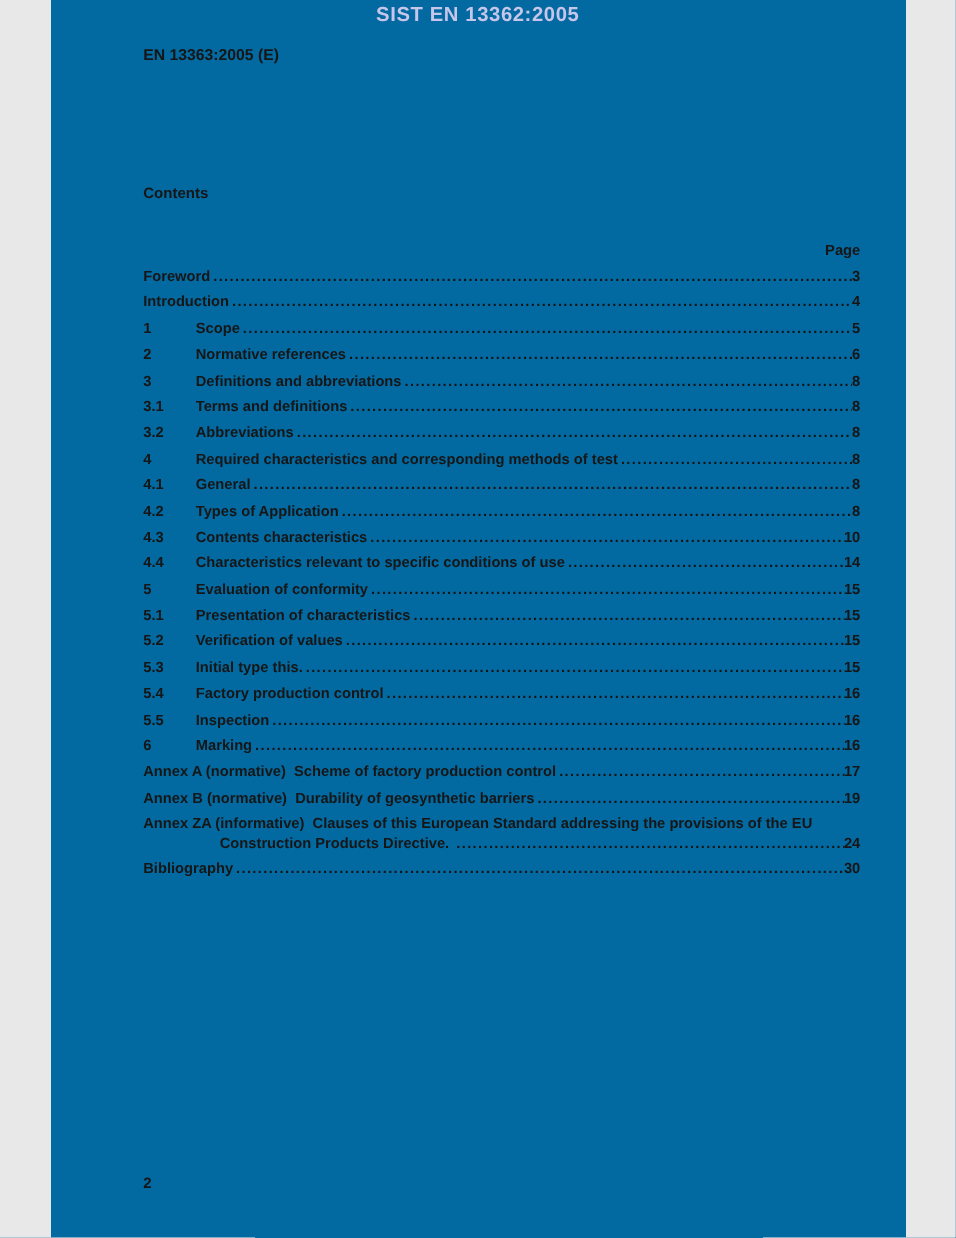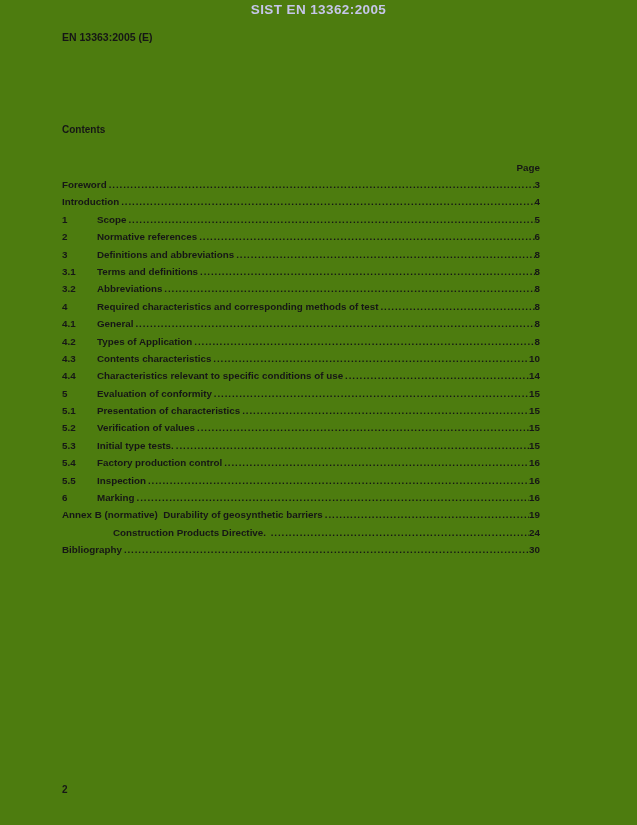--- a/index.html
+++ b/index.html
@@ -1,21 +1,21 @@
 <!DOCTYPE html>
 <html><head>
 <meta charset="utf-8">
 <style>
   * { box-sizing: border-box; }
   html, body { margin: 0; padding: 0; background: #e8e8e8; }
   .page {
     position: relative;
-    width: 637px;
+    width: 570px;
     height: 825px;
-    background: #4d7c0f;
+    background: #0369a1;
     font-family: "Liberation Sans", sans-serif;
     font-weight: 700;
     color: #161616;
     overflow: hidden;
     margin: 0 auto;
   }
   .watermark {
     position: absolute;
     top: 2px;
     left: 0;
@@ -183,21 +183,21 @@
         <span class="toc-page">15</span>
       </div>
       <div class="toc-row">
         <span class="toc-num">5.2</span>
         <span class="toc-title">Verification of values</span>
         <span class="toc-leader"></span>
         <span class="toc-page">15</span>
       </div>
       <div class="toc-row">
         <span class="toc-num">5.3</span>
-        <span class="toc-title">Initial type tests.</span>
+        <span class="toc-title">Initial type this.</span>
         <span class="toc-leader"></span>
         <span class="toc-page">15</span>
       </div>
       <div class="toc-row">
         <span class="toc-num">5.4</span>
         <span class="toc-title">Factory production control</span>
         <span class="toc-leader"></span>
         <span class="toc-page">16</span>
       </div>
       <div class="toc-row">
@@ -206,25 +206,31 @@
         <span class="toc-leader"></span>
         <span class="toc-page">16</span>
       </div>
       <div class="toc-row">
         <span class="toc-num">6</span>
         <span class="toc-title">Marking</span>
         <span class="toc-leader"></span>
         <span class="toc-page">16</span>
       </div>
       <div class="toc-row">
+        <span class="toc-title">Annex A (normative)  Scheme of factory production control</span>
+        <span class="toc-leader"></span>
+        <span class="toc-page">17</span>
+      </div>
+      <div class="toc-row">
         <span class="toc-title">Annex B (normative)  Durability of geosynthetic barriers</span>
         <span class="toc-leader"></span>
         <span class="toc-page">19</span>
       </div>
       <div class="toc-entry-multi">
+        <div class="toc-line1">Annex ZA (informative)  Clauses of this European Standard addressing the provisions of the EU</div>
         <div class="toc-line2">
           <span class="toc-title">Construction Products Directive. </span>
           <span class="toc-leader"></span>
           <span class="toc-page">24</span>
         </div>
       </div>
       <div class="toc-row">
         <span class="toc-title">Bibliography</span>
         <span class="toc-leader"></span>
         <span class="toc-page">30</span>

